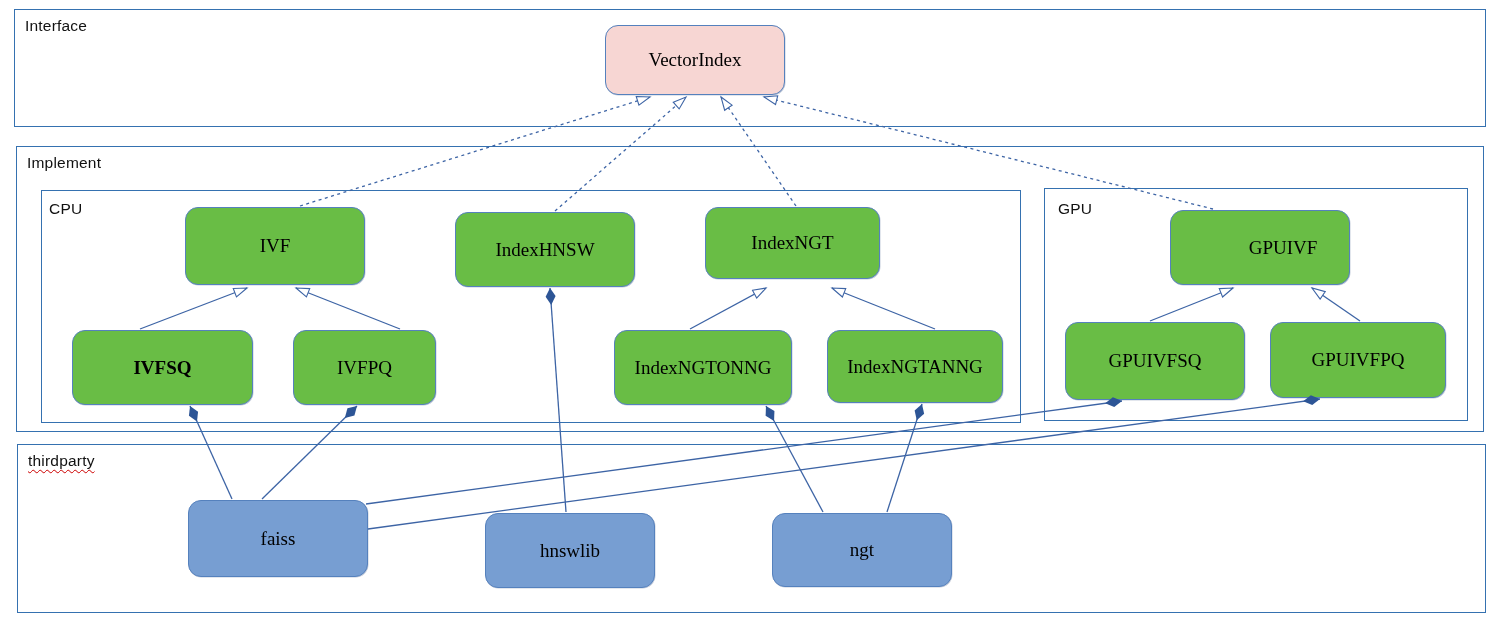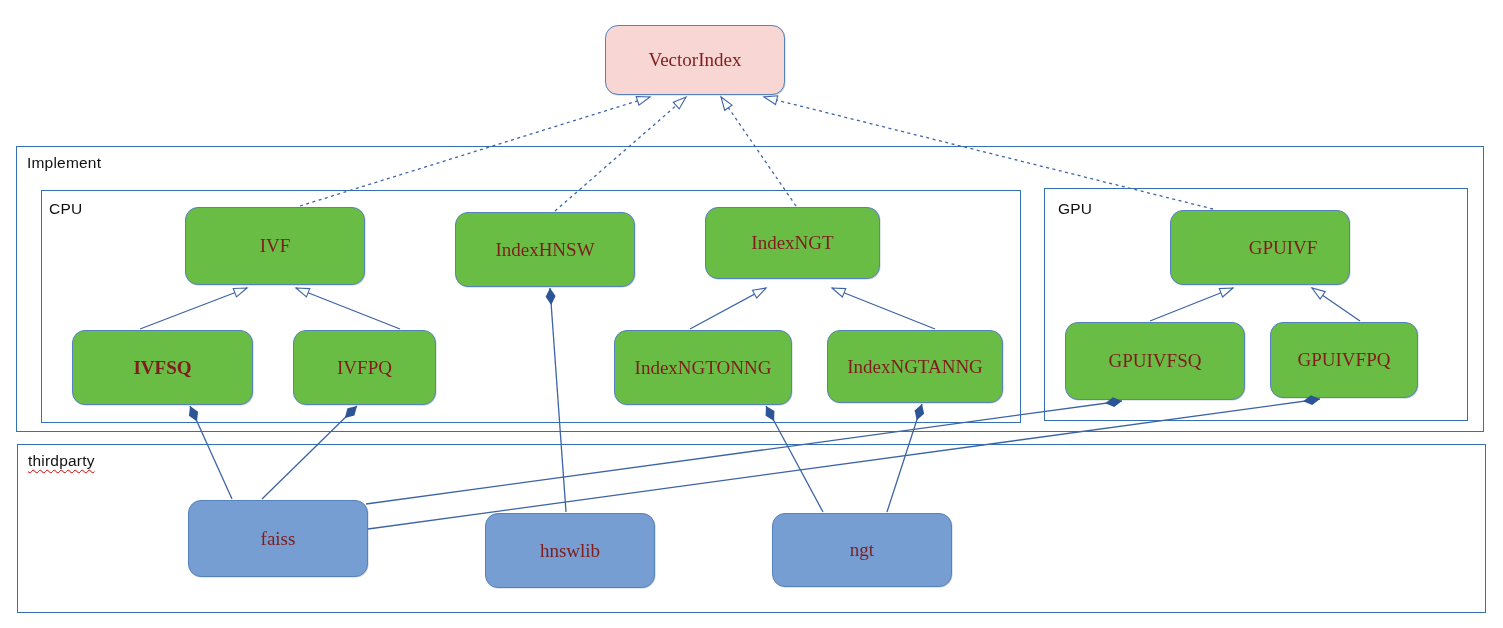--- a/index.html
+++ b/index.html
@@ -34,36 +34,39 @@
     text-underline-offset:3px;
   }
   
   .node{
     position:absolute;
     box-sizing:border-box;
     border:1.6px solid #5581bd;
     border-radius:13px;
     display:flex;align-items:center;justify-content:center;
     font-family:"Liberation Serif","DejaVu Serif",serif;
-    font-size:19px;color:#7f1d1d;
+    font-size:19px;color:#000000;
     box-shadow:0.5px 0.5px 0 rgba(90,110,150,0.35);
   }
   
   #edges{
     position:absolute;left:0;top:0;
     pointer-events:none;
   }
   #edges line{ stroke:#3d64a5; stroke-width:1.3; fill:none; }
   #edges line.realization{ stroke-dasharray:3 3.5; }
 </style>
 </head>
 <body>
 
 <div id="stage">
 
+  <div class="section" id="sec-interface">
+    <span class="sec-label">Interface</span>
+  </div>
 
   <div class="section" id="sec-implement">
     <span class="sec-label">Implement</span>
   </div>
 
   <div class="section" id="sec-cpu">
     <span class="sec-label">CPU</span>
   </div>
 
   <div class="section" id="sec-gpu">
@@ -98,21 +101,21 @@
       </div>
       <div class="node" style="left: 827px; top: 330px; width: 176px; height: 73px; background: rgb(105, 189, 69);">
         <span>IndexNGTANNG</span>
       </div>
       <div class="node" style="left: 1170px; top: 210px; width: 180px; height: 75px; background: rgb(105, 189, 69); padding-left: 46px;">
         <span>GPUIVF</span>
       </div>
       <div class="node" style="left: 1065px; top: 322px; width: 180px; height: 78px; background: rgb(105, 189, 69);">
         <span>GPUIVFSQ</span>
       </div>
-      <div class="node" style="left: 1270px; top: 322px; width: 148px; height: 76px; background: rgb(105, 189, 69);">
+      <div class="node" style="left: 1270px; top: 322px; width: 176px; height: 76px; background: rgb(105, 189, 69);">
         <span>GPUIVFPQ</span>
       </div>
       <div class="node" style="left: 188px; top: 500px; width: 180px; height: 77px; background: rgb(119, 158, 210);">
         <span>faiss</span>
       </div>
       <div class="node" style="left: 485px; top: 513px; width: 170px; height: 75px; background: rgb(119, 158, 210);">
         <span>hnswlib</span>
       </div>
       <div class="node" style="left: 772px; top: 513px; width: 180px; height: 74px; background: rgb(119, 158, 210);">
         <span>ngt</span>

